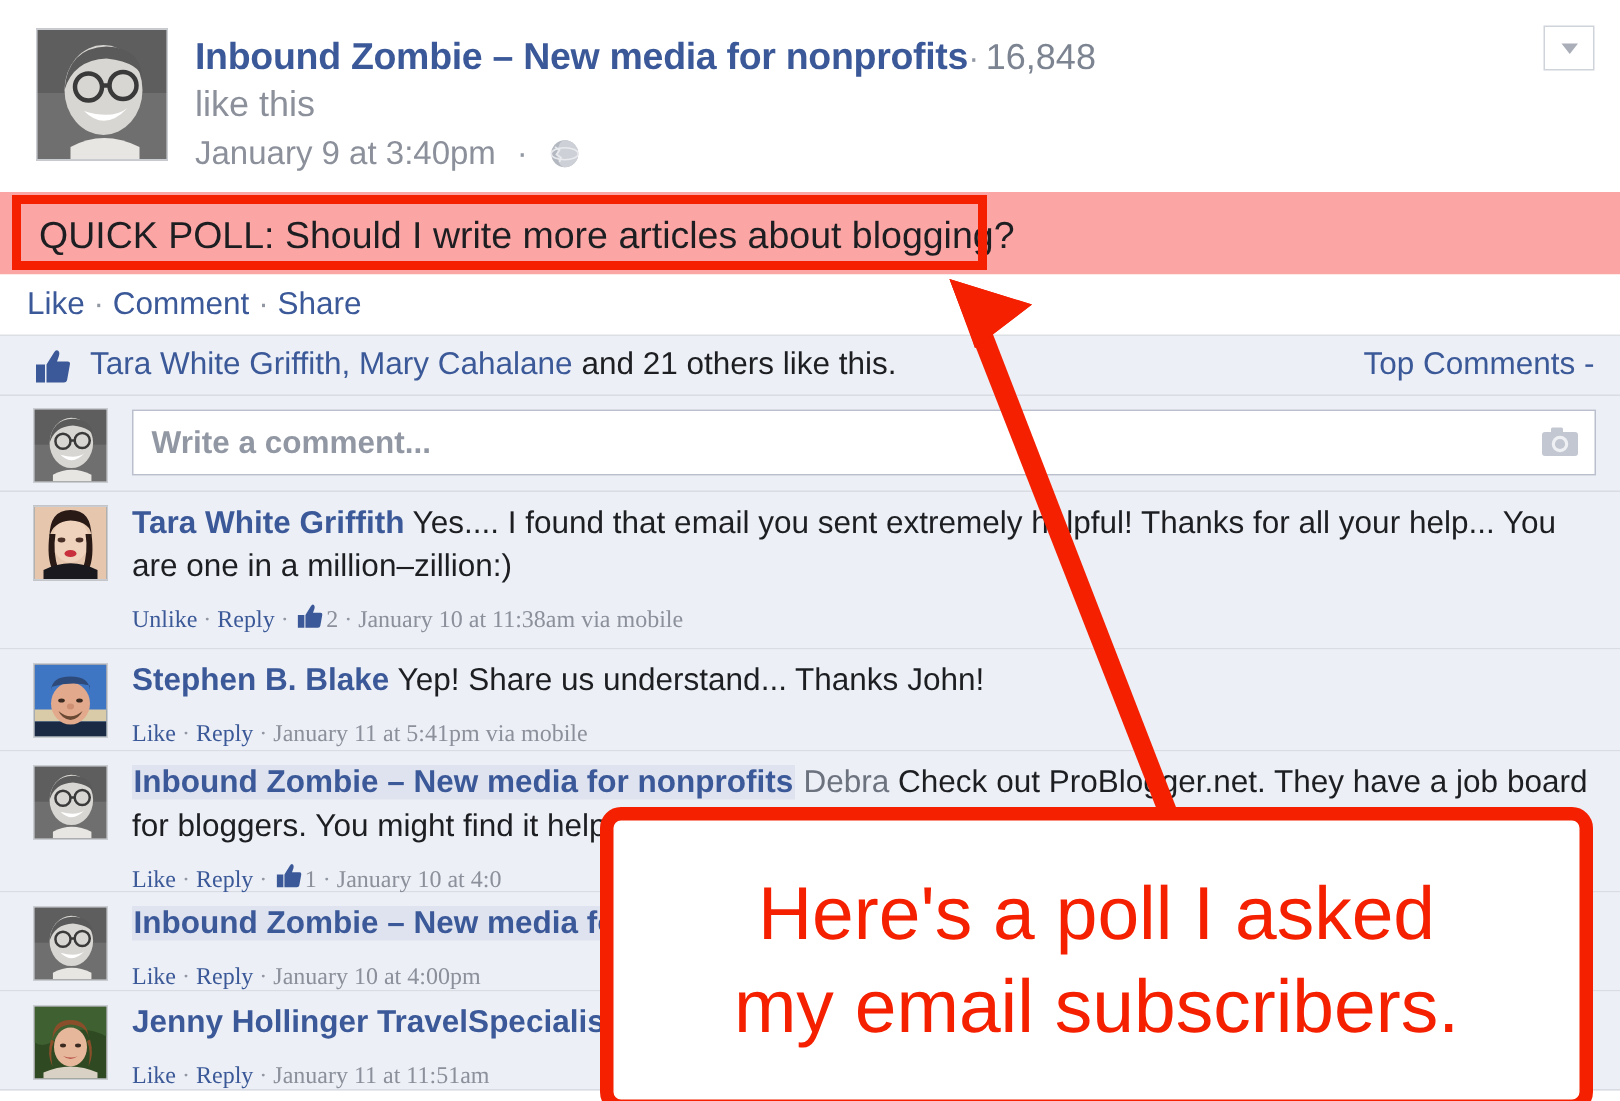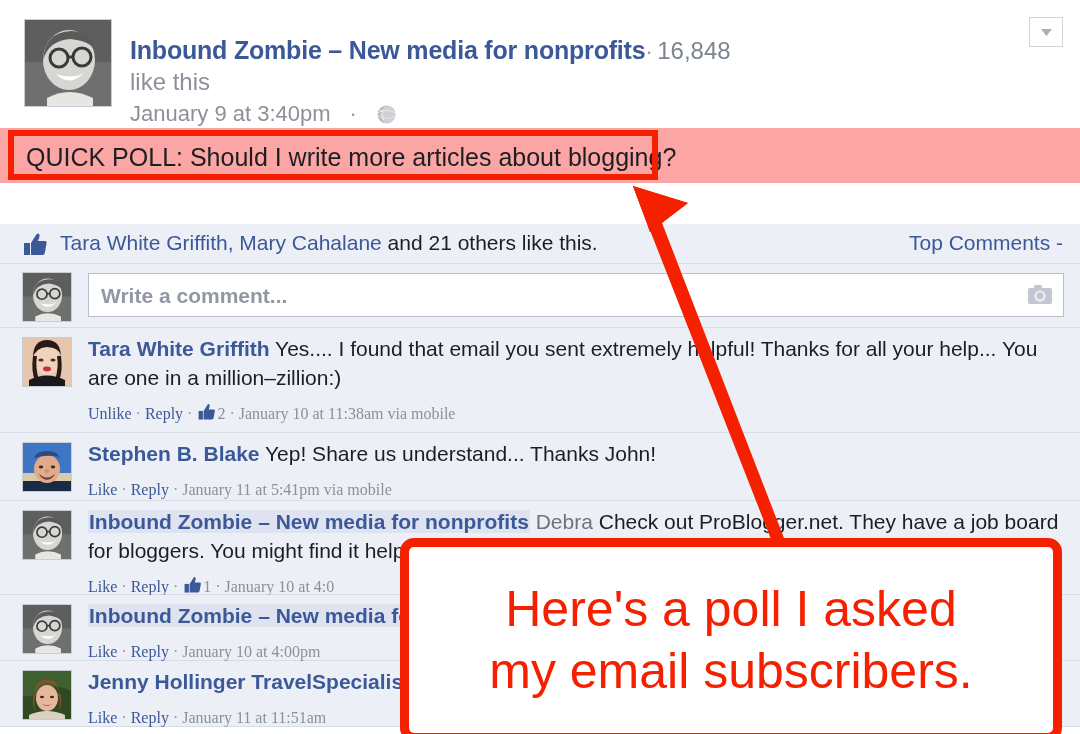--- a/index.html
+++ b/index.html
@@ -33,21 +33,21 @@
     width: 88px; height: 88px;
     border: 1px solid #c9ccd1;
     box-sizing: border-box;
     background: #8e8e8e;
     overflow: hidden;
   }
   .avatar-main svg, .avatar-sm svg { display: block; }
 
   .header-text {
     position: absolute;
-    left: 130px; top: 36px;
+    left: 130px; top: 24px;
     width: 880px;
   }
   .page-name {
     color: #3b5998;
     font-weight: bold;
     font-size: 25px;
     letter-spacing: -0.2px;
   }
   .like-count {
     color: #7d8491;
@@ -61,21 +61,21 @@
     margin-top: 2px;
     line-height: 30px;
   }
   .timestamp-line {
     color: #8b909b;
     font-size: 22px;
     margin-top: 2px;
     line-height: 30px;
     display: flex;
     align-items: center;
-    gap: 19px;
+    gap: 14px;
   }
   .globe-icon { display: inline-flex; }
 
   .caret-button {
     position: absolute;
     right: 17px; top: 17px;
     width: 34px; height: 30px;
     border: 1px solid #cfd3da;
     background: #ffffff;
     box-sizing: border-box;
@@ -315,20 +315,29 @@
       </svg>
     </div>
   </div>
 
   <div class="post-body">
     <div class="poll-text">QUICK POLL: Should I write more articles about blogging?</div>
   </div>
 
   <div class="poll-highlight"></div>
 
+  <div class="action-bar">
+    <div class="action-links">
+      <span>Like</span>
+      <span class="dot">·</span>
+      <span>Comment</span>
+      <span class="dot">·</span>
+      <span>Share</span>
+    </div>
+  </div>
 
   <div class="likes-bar">
     <span class="thumb-main">
       <svg width="26" height="25" viewBox="0 0 26 25">
         <path d="M2 11 L8 11 L8 23 L2 23 Z" fill="#3b5998"></path>
         <path d="M9 11 L14 3 Q15.5 0.5 17 2 Q18.3 3.3 16.6 7.3 L16 9 L23 9 Q25 9 24.6 11 L22.8 21 Q22.5 23 20.5 23 L9 23 Z" fill="#3b5998"></path>
       </svg>
     </span>
     <div class="likes-text">
       <a>Tara White Griffith, Mary Cahalane</a><span> and 21 others like this.</span>

